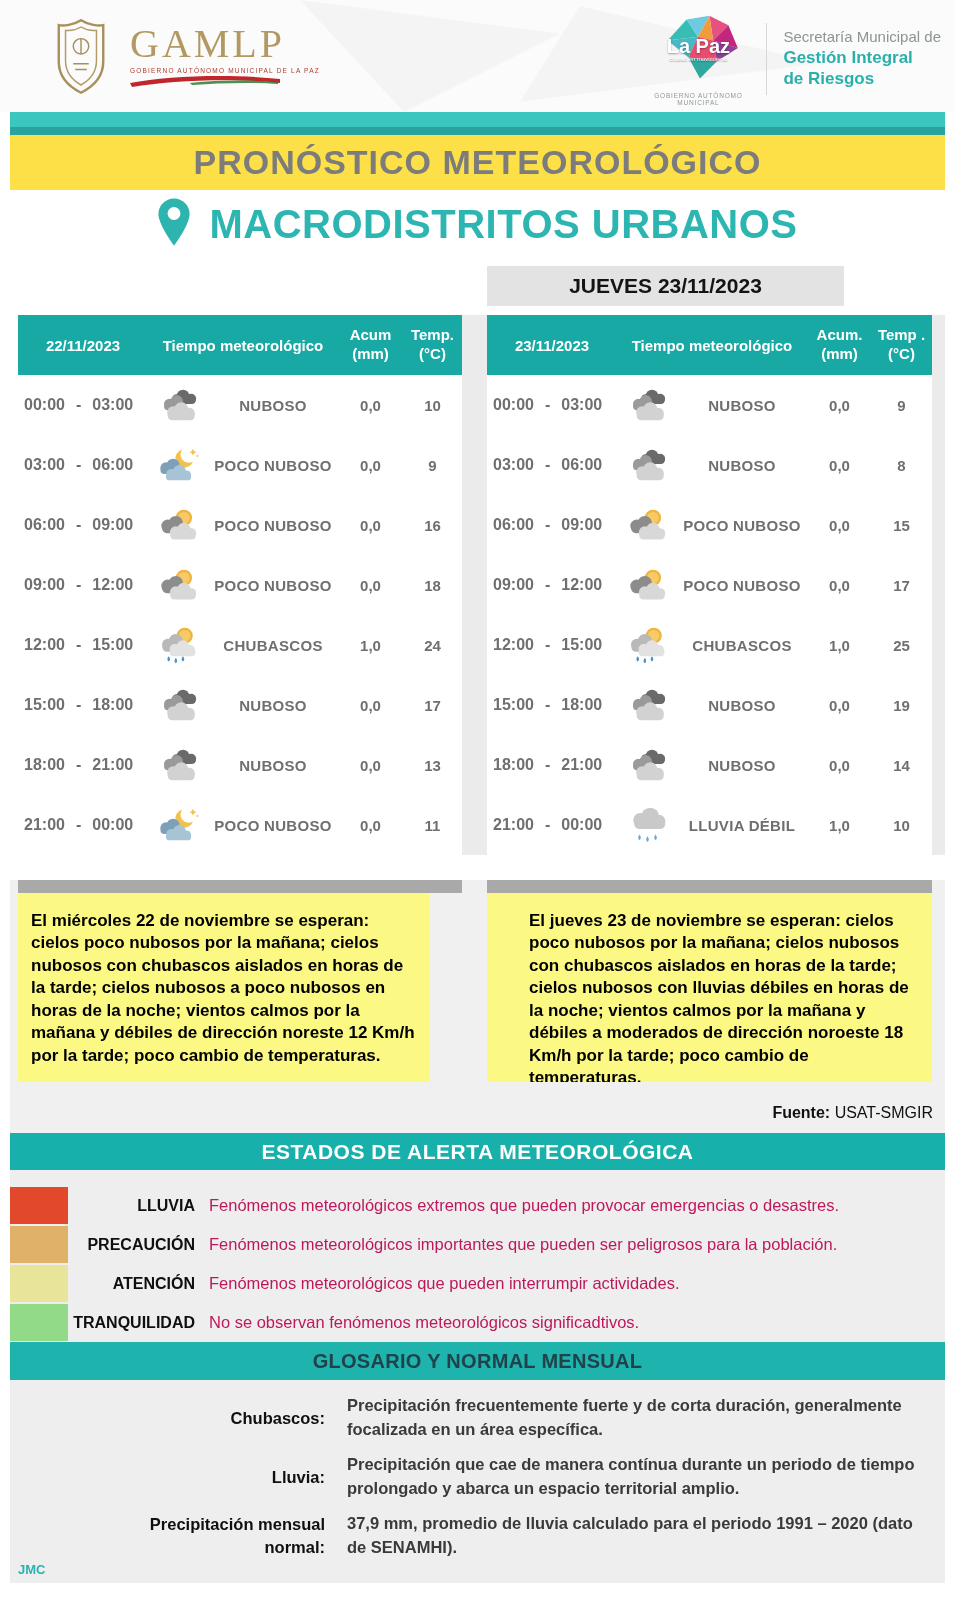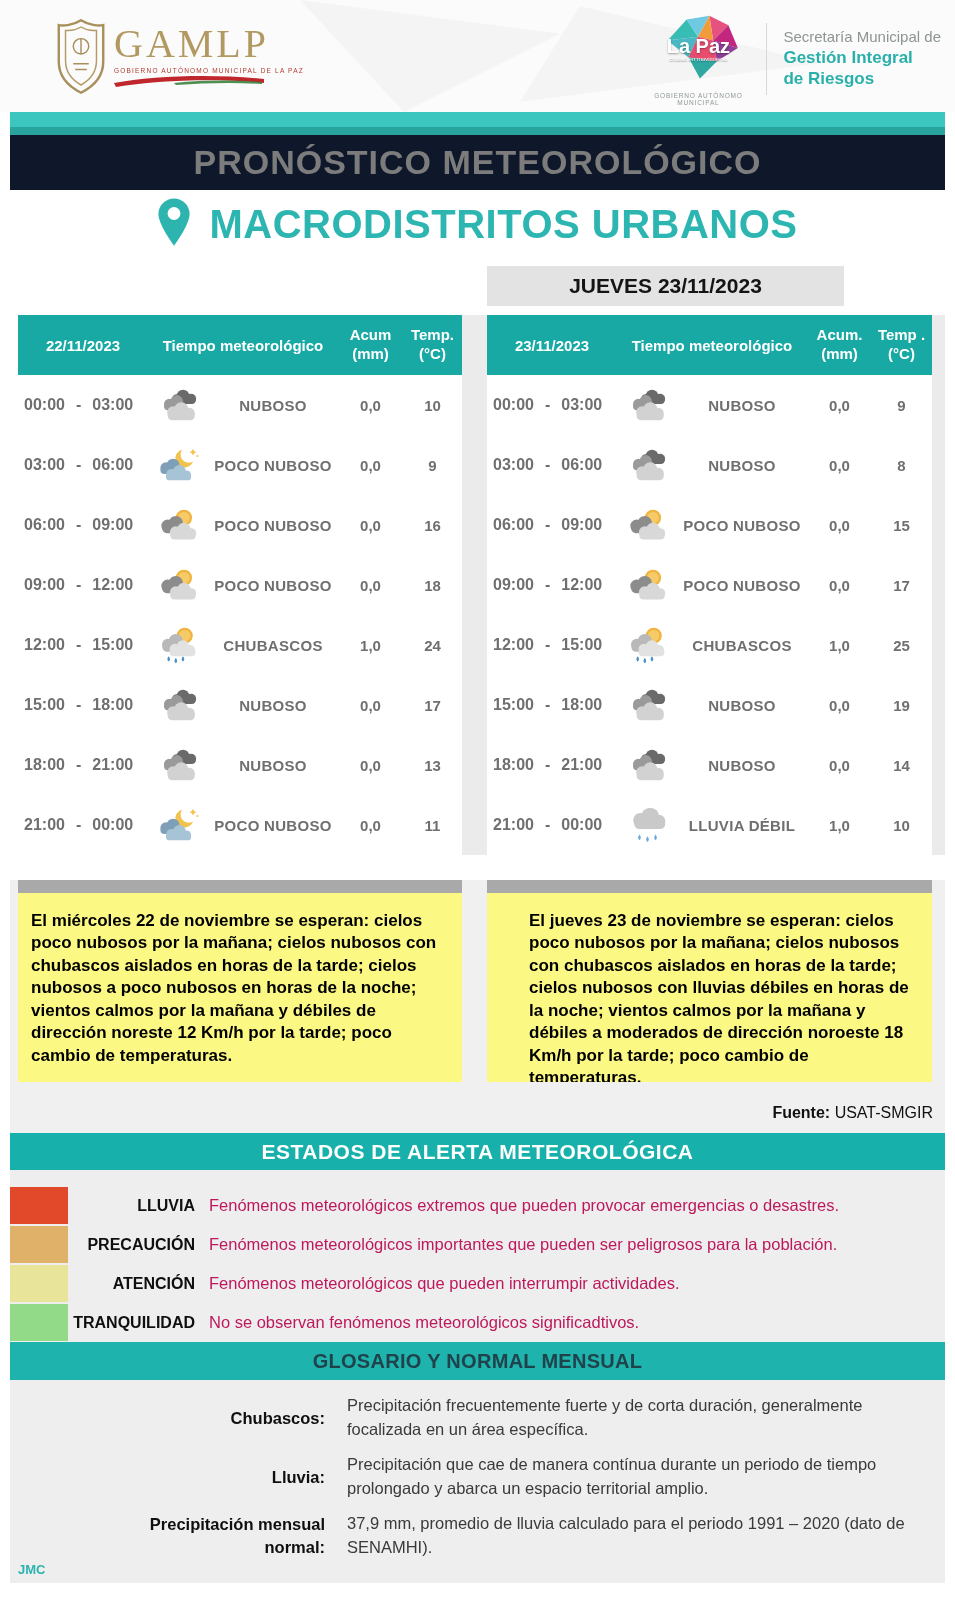--- a/index.html
+++ b/index.html
@@ -3,41 +3,41 @@
 <meta charset="utf-8">
 <style>
   html,body{margin:0;padding:0;background:#fff;}
   .page{position:relative;width:955px;height:1600px;background:#fff;overflow:hidden;
         font-family:"Liberation Sans",sans-serif;color:#222;}
   .abs{position:absolute;}
 
   
   .hdr{top:0;left:0;width:955px;height:112px;background:#fbfbfb;}
   .wm{position:absolute;background:rgba(120,120,120,0.05);}
-  .gamlp{left:52px;top:16px;display:flex;align-items:center;gap:4px;}
+  .gamlp{left:52px;top:16px;display:flex;align-items:center;gap:20px;}
   .gamlp-text{display:flex;flex-direction:column;}
   .gamlp-acronym{font-family:"Liberation Serif",serif;font-size:40px;letter-spacing:3px;
                  color:#b29962;font-weight:400;line-height:1;}
   .gamlp-sub{font-size:6.5px;color:#b03a2e;letter-spacing:1.2px;margin-top:3px;}
   .hdr-right{position:absolute;right:14px;top:12px;display:flex;align-items:center;gap:16px;}
   .lapaz{position:relative;width:104px;text-align:center;}
   .lapaz-word{position:absolute;left:0;right:0;top:24px;color:#fff;font-weight:bold;
               font-size:20px;text-shadow:0 1px 2px rgba(0,0,0,.35);line-height:1;}
   .lapaz-tag{position:absolute;left:0;right:0;top:44px;color:#fff;font-size:6px;
              text-shadow:0 1px 1px rgba(0,0,0,.4);}
   .lapaz-cap{font-size:6.5px;color:#8f9797;letter-spacing:.8px;margin-top:2px;}
   .vdiv{width:1px;height:72px;background:#d7d7d7;}
   .secretaria{line-height:1.25;}
   .secretaria .l1{color:#8d9494;font-size:15px;}
   .secretaria .l2{color:#29b0ab;font-size:17px;font-weight:bold;}
 
   
   .band1{top:112px;left:10px;right:10px;height:15px;background:#3cc6c0;}
   .band2{top:127px;left:10px;right:10px;height:8px;background:#28a39e;}
-  .title-band{top:135px;left:10px;right:10px;height:55px;background:#0f172a;
+  .title-band{top:135px;left:10px;right:10px;height:55px;background:#fde047;
               display:flex;align-items:center;justify-content:center;}
   .main-title{font-size:34px;font-weight:bold;color:#7c7c7c;letter-spacing:1px;}
   .subtitle-row{top:190px;left:10px;right:10px;height:68px;display:flex;
                 align-items:center;justify-content:center;gap:18px;}
   .subtitle{font-size:40px;font-weight:bold;color:#2db6b1;letter-spacing:.5px;}
 
   
   .tables{top:258px;left:10px;width:935px;height:622px;background:#fff;}
   .dayhdr{position:absolute;top:8px;height:40px;background:#e3e3e3;display:flex;
           align-items:center;justify-content:center;font-size:21px;font-weight:bold;color:#141414;}
@@ -59,21 +59,21 @@
   .c.temp{width:59px;font-size:15px;font-weight:bold;color:#6f6f6f;}
   .gap-mid{position:absolute;left:452px;top:57px;width:25px;height:540px;background:#ebebeb;}
   .gap-right{position:absolute;left:922px;top:57px;width:13px;height:540px;background:#ebebeb;}
 
   
   .summaries{top:880px;left:10px;width:935px;height:202px;background:#f0f0f0;}
   .graybar{position:absolute;top:0;height:13px;background:#a9a9a9;}
   .graybar.l{left:8px;width:444px;} .graybar.r{left:477px;width:445px;}
   .note{position:absolute;top:13px;height:189px;background:#fbf884;box-sizing:border-box;
         padding:17px 13px 0 13px;font-size:17px;font-weight:bold;color:#000;line-height:1.32;}
-  .note.l{left:8px;width:444px;} .note.r{left:477px;width:445px;padding-left:42px;}
+  .note.l{left:8px;width:412px;} .note.r{left:477px;width:445px;padding-left:42px;}
 
   
   .fuente-row{top:1082px;left:10px;width:935px;height:51px;background:#f0f0f0;
               box-sizing:border-box;text-align:right;padding:22px 12px 0 0;font-size:16px;color:#111;}
   .fuente-row b{font-weight:bold;}
 
   
   .alert-bar{top:1133px;left:10px;width:935px;height:37px;background:#17b0aa;display:flex;
              align-items:center;justify-content:center;color:#fff;font-size:21px;
              font-weight:bold;letter-spacing:.5px;}
@@ -86,21 +86,21 @@
 
   
   .gloss-bar{top:1342px;left:10px;width:935px;height:38px;background:#1fb3ad;display:flex;
              align-items:center;justify-content:center;color:#20424a;font-size:20px;
              font-weight:bold;letter-spacing:.3px;}
   .glossary{top:1380px;left:10px;width:935px;height:203px;background:#eeeeee;
             box-sizing:border-box;padding-top:14px;}
   .g-row{display:flex;align-items:center;margin-bottom:11px;}
   .g-term{width:240px;flex:0 0 240px;margin-left:75px;text-align:right;font-size:16.5px;
           font-weight:bold;color:#0f0f0f;line-height:1.35;}
-  .g-def{margin-left:22px;width:583px;font-size:16.5px;color:#3a3a3a;line-height:1.45;}
+  .g-def{margin-left:22px;width:583px;font-size:16.5px;color:#3a3a3a;line-height:1.45;font-weight:bold;}
   .jmc{position:absolute;left:8px;bottom:6px;color:#2ab4ae;font-size:13px;font-weight:bold;}
 </style>
 </head>
 <body>
 
 <div class="page">
 
   <div class="abs hdr">
     <div class="wm" style="left:300px;top:0;width:260px;height:112px;clip-path:polygon(0 0,100% 30%,40% 100%);"></div>
     <div class="wm" style="left:520px;top:6px;width:300px;height:104px;clip-path:polygon(20% 0,100% 55%,0 92%);"></div>

